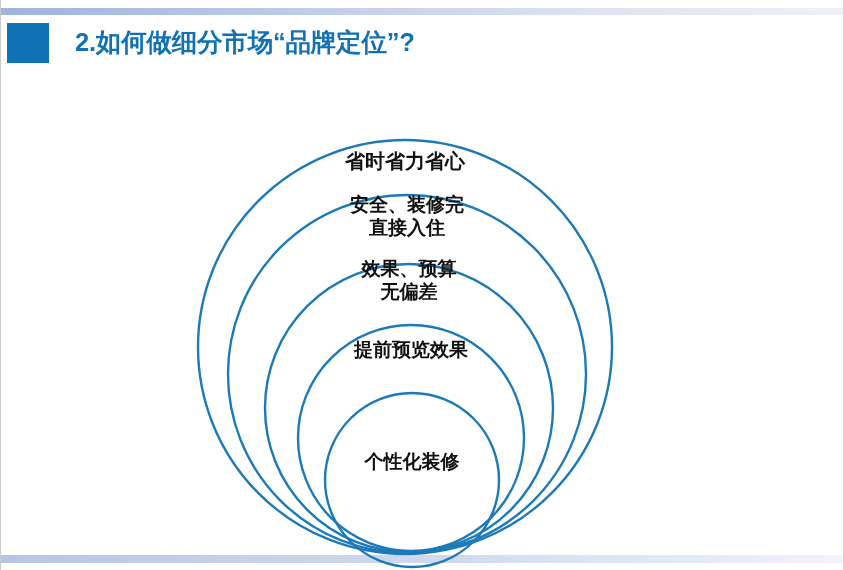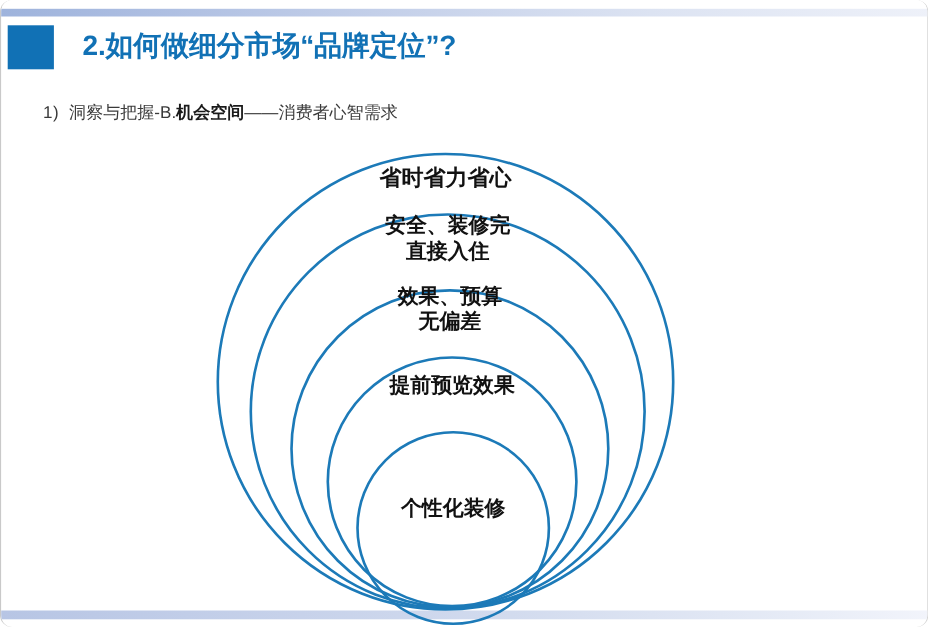--- a/index.html
+++ b/index.html
@@ -12,21 +12,20 @@
   }
   #slide {
     position: relative;
     width: 844px;
     height: 570px;
     background: #ffffff;
     overflow: hidden;
     box-sizing: border-box;
     border-left: 1px solid #c9c9c9;
     border-right: 1px solid #d3d3d3;
-    border-radius: 11px;
   }
   
   .rule {
     position: absolute;
     left: 0;
     width: 844px;
     height: 7px;
   }
   .rule-top {
     top: 8px;
@@ -89,23 +88,20 @@
 
 <div id="slide">
 
   <div class="edge-top"></div>
   <div class="rule rule-top"></div>
   <div class="rule rule-bottom"></div>
 
   <div class="head-square"></div>
   <div class="slide-title">2.如何做细分市场“品牌定位”?</div>
 
-  <div class="subtitle">
-    <span class="num">1)</span><span class="gap"></span><span>洞察与把握-B.</span><span class="strong">机会空间</span><span>——消费者心智需求</span>
-  </div>
 
   <svg id="diagram" viewBox="0 0 844 570">
       <circle cx="404" cy="347" r="207" fill="none" stroke="#1C7AB8" stroke-width="2.4"></circle>
       <circle cx="406" cy="374" r="179" fill="none" stroke="#1C7AB8" stroke-width="2.4"></circle>
       <circle cx="408" cy="408" r="144" fill="none" stroke="#1C7AB8" stroke-width="2.4"></circle>
       <circle cx="410" cy="438" r="113" fill="none" stroke="#1C7AB8" stroke-width="2.4"></circle>
       <circle cx="411" cy="480" r="87" fill="none" stroke="#1C7AB8" stroke-width="2.4"></circle>
       <text x="404" y="168" text-anchor="middle" font-family="&quot;Liberation Sans&quot;,&quot;DejaVu Sans&quot;,sans-serif" font-size="20" font-weight="bold" fill="#111111"><tspan x="404" dy="0">省时省力省心</tspan></text>
       <text x="406" y="211" text-anchor="middle" font-family="&quot;Liberation Sans&quot;,&quot;DejaVu Sans&quot;,sans-serif" font-size="19" font-weight="bold" fill="#111111"><tspan x="406" dy="0">安全、装修完</tspan><tspan x="406" dy="23.18">直接入住</tspan></text>
       <text x="408" y="275" text-anchor="middle" font-family="&quot;Liberation Sans&quot;,&quot;DejaVu Sans&quot;,sans-serif" font-size="19" font-weight="bold" fill="#111111"><tspan x="408" dy="0">效果、预算</tspan><tspan x="408" dy="23.18">无偏差</tspan></text>

